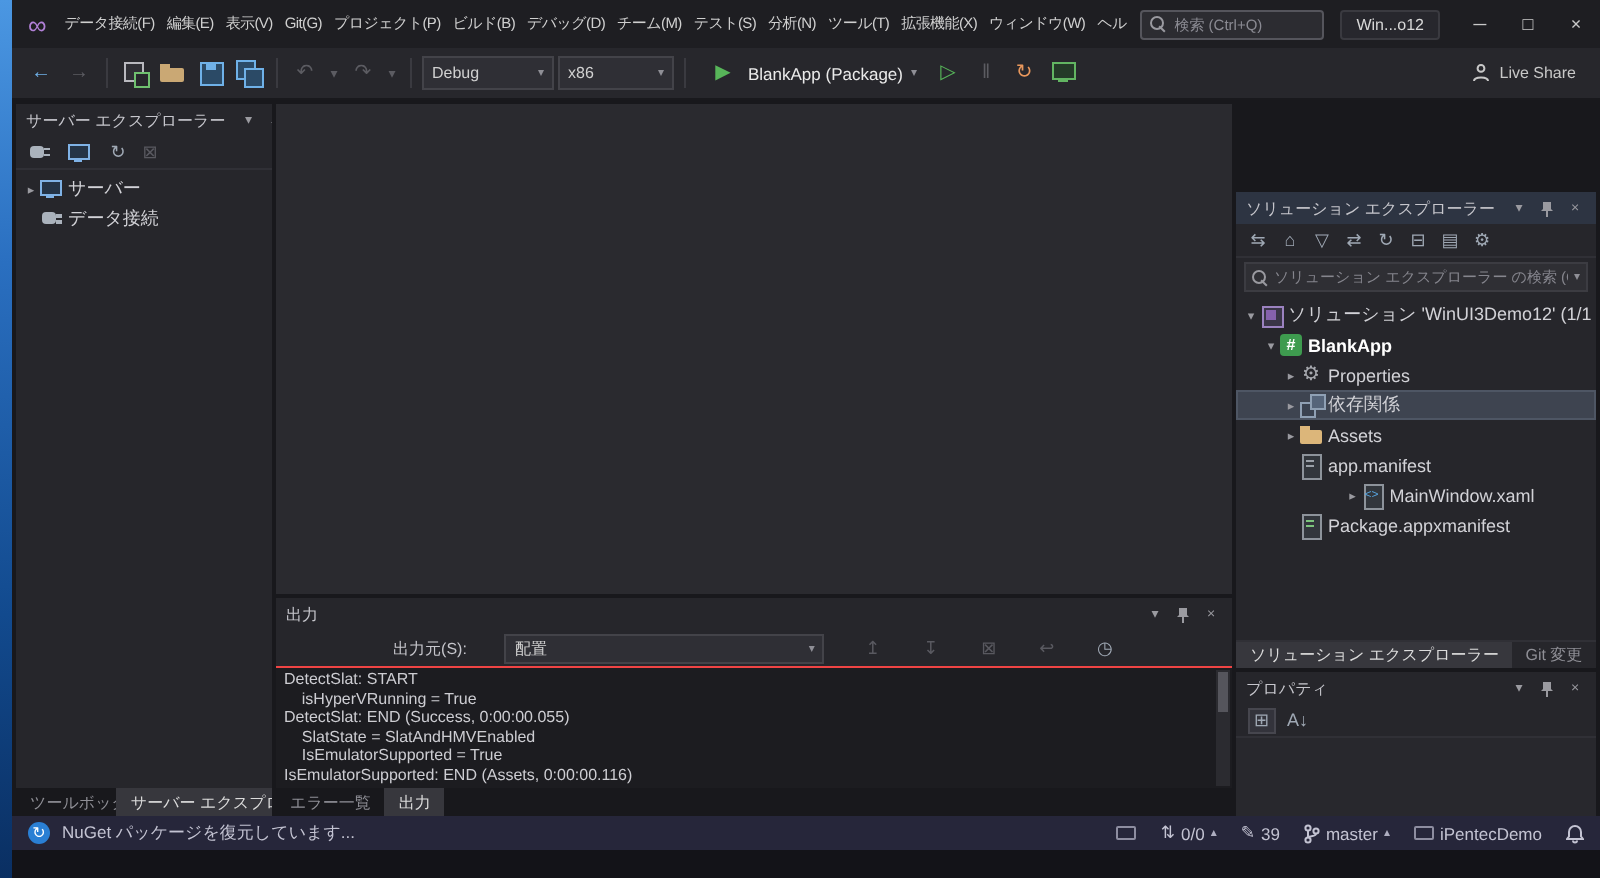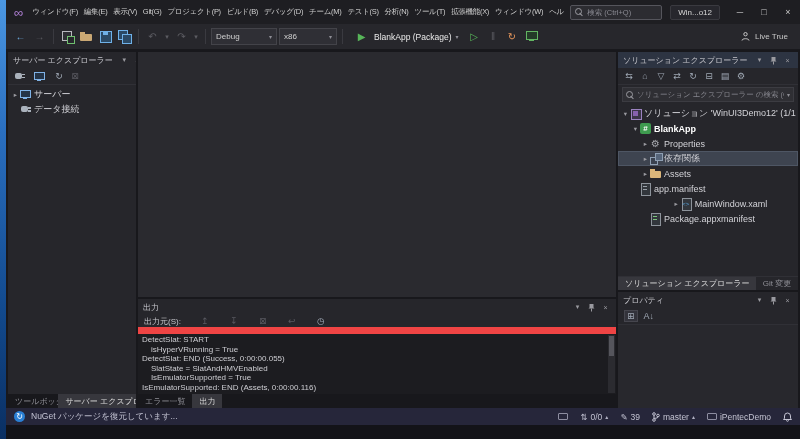--- a/index.html
+++ b/index.html
@@ -91,31 +91,31 @@
   .ti-data-connection::before{content:"";position:absolute;left:1px;top:2px;width:7px;height:6px;background:#aab2bc;border-radius:2px;}
   .ti-data-connection::after{content:"";position:absolute;left:8px;top:3px;width:3px;height:1.5px;background:#aab2bc;box-shadow:0 3px 0 #aab2bc;}
 
   .tabs-row{flex:0 0 14px;display:flex;align-items:stretch;font-size:8px;color:#8f8f96;background:transparent;}
   .tab{padding:0 7px;display:flex;align-items:center;white-space:nowrap;overflow:hidden;}
   .tab.active{background:#37373d;color:#dcdcdc;}
 
   
   .editor{flex:1 1 auto;background:#2a2a2f;}
   .output-panel{flex:0 0 95px;margin-top:2px;}
-  .output-toolbar{flex:0 0 19px;display:flex;align-items:center;gap:19px;padding:0 6px;border-bottom:7px solid #ef4444;}
+  .output-toolbar{flex:0 0 19px;display:flex;align-items:center;gap:19px;padding:0 6px;border-bottom:1px solid #ef4444;justify-content:center;}
   .out-label{font-size:8px;color:#c6c6cc;white-space:nowrap;}
   .combo.w-source{width:160px;height:15px;}
   .output-body{flex:1 1 auto;background:#1c1c20;position:relative;overflow:hidden;
     font-family:"DejaVu Sans Mono","Liberation Mono",monospace;font-size:8px;line-height:9.5px;color:#cdcdd2;padding:1px 12px 0 4px;}
   .out-line{white-space:pre;overflow:hidden;}
   .vscroll{position:absolute;right:1px;top:1px;bottom:1px;width:7px;background:#2b2b30;}
   .vthumb{position:absolute;top:1px;left:1px;width:5px;height:20px;background:#55555c;}
 
   
-  .sol-panel{flex:0 0 238px;}
+  .sol-panel{flex:0 0 238px;margin-top:44px;}
   .sol-panel .panel-title{background:#2d3442;}
   .search-box{flex:0 0 15px;margin:2px 4px;border:1px solid #3c3c42;background:#2f2f34;display:flex;align-items:center;padding:0 3px;gap:3px;}
   .search-box input{border:none;outline:none;background:transparent;color:#9a9aa0;font-size:7.5px;width:100%;}
   .search-box input::placeholder{color:#85858d;}
   .search-box .arr{color:#8f8f96;font-size:6px;flex:0 0 auto;}
   .props-panel{flex:1 1 auto;}
   .props-body{flex:1 1 auto;background:#28282d;}
 
   
   .statusbar{flex:0 0 17px;background:#26263a;display:flex;align-items:center;font-size:8.5px;color:#c3c3d2;padding:0 8px;gap:6px;white-space:nowrap;}
@@ -130,21 +130,21 @@
 <body>
 
 <div class="screen">
   <div class="desktop-edge"></div>
 
   <div class="vs-window">
 
     <div class="titlebar">
       <span class="vs-logo">∞</span>
       <div class="menubar" id="menubar">
-          <div class="menu-item">ウィンドウ(F)</div>
+          <div class="menu-item">データ接続(F)</div>
           <div class="menu-item">編集(E)</div>
           <div class="menu-item">表示(V)</div>
           <div class="menu-item">Git(G)</div>
           <div class="menu-item">プロジェクト(P)</div>
           <div class="menu-item">ビルド(B)</div>
           <div class="menu-item">デバッグ(D)</div>
           <div class="menu-item">チーム(M)</div>
           <div class="menu-item">テスト(S)</div>
           <div class="menu-item">分析(N)</div>
           <div class="menu-item">ツール(T)</div>
@@ -204,21 +204,21 @@
       <span class="tbi dis">‖</span>
       <span class="tbi orange">↻</span>
       <span class="tbi">
           <span class="icx icx-monitor"></span>
         </span>
       <div class="live-share">
         <svg width="11" height="11" viewBox="0 0 11 11">
           <circle cx="5.5" cy="3.2" r="1.7" fill="none" stroke="#c8c8c8"></circle>
           <path d="M2 9.5c0-2.4 7-2.4 7 0" fill="none" stroke="#c8c8c8"></path>
         </svg>
-        <span>Live True</span>
+        <span>Live Share</span>
       </div>
     </div>
 
     <div class="content">
 
       <div class="dock-left">
         <div class="panel" style="flex:1 1 auto;">
           <div class="panel-title">
             <span>サーバー エクスプローラー</span>
             <span class="sp"></span>
@@ -270,20 +270,24 @@
             <span class="ph-ic">
               <svg width="7" height="9" viewBox="0 0 7 9">
                   <path d="M1.5 1h4v3.5l1 1h-6l1-1z" fill="#9a9aa0"></path>
                   <rect x="3" y="5.5" width="1" height="3" fill="#9a9aa0"></rect>
                 </svg>
             </span>
             <span class="ph-ic">×</span>
           </div>
           <div class="output-toolbar">
             <span class="out-label">出力元(S):</span>
+            <div class="combo w-source">
+              <span>配置</span>
+              <span class="arr">▾</span>
+            </div>
             <span class="pt-ic dis">↥</span>
             <span class="pt-ic dis">↧</span>
             <span class="pt-ic dis">⊠</span>
             <span class="pt-ic dis">↩</span>
             <span class="pt-ic">◷</span>
           </div>
           <div class="output-body">
             <div id="output-lines">
                 <div class="out-line">DetectSlat: START</div>
                 <div class="out-line">    isHyperVRunning = True</div>
@@ -351,21 +355,21 @@
               <div class="tree-row selected" style="padding-left: 23px;">
                 <span class="arrow">▸</span>
                 <span class="ti ti-dependencies"></span>
                 <span class="lbl">依存関係</span>
               </div>
               <div class="tree-row" style="padding-left: 23px;">
                 <span class="arrow">▸</span>
                 <span class="ti ti-folder"></span>
                 <span class="lbl">Assets</span>
               </div>
-              <div class="tree-row" style="padding-left: 13px; align-items: center;">
+              <div class="tree-row" style="padding-left: 23px; align-items: center;">
                 <span class="arrow"></span>
                 <span class="ti ti-manifest"></span>
                 <span class="lbl">app.manifest</span>
               </div>
               <div class="tree-row" style="padding-left: 23px; justify-content: center;">
                 <span class="arrow">▸</span>
                 <span class="ti ti-xaml"></span>
                 <span class="lbl">MainWindow.xaml</span>
               </div>
               <div class="tree-row" style="padding-left: 23px;">

